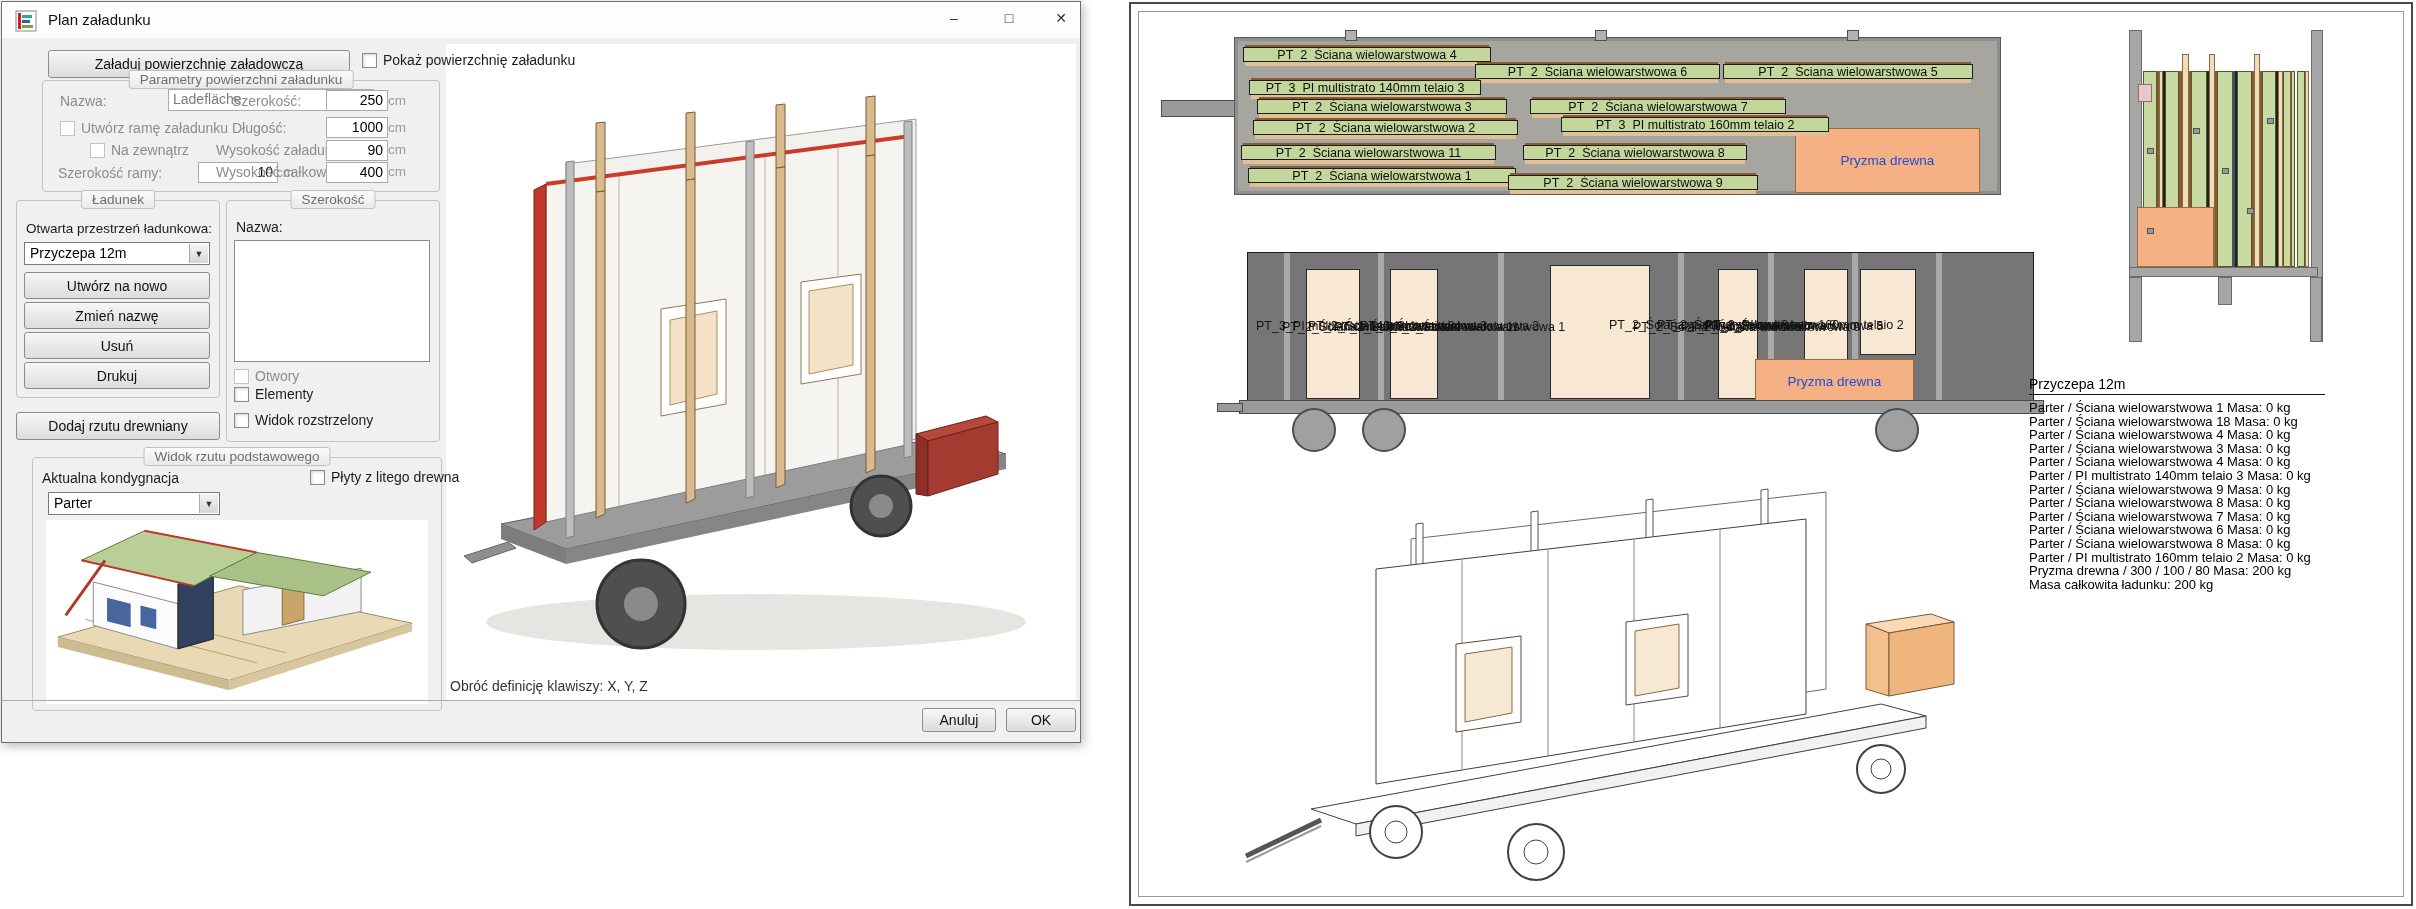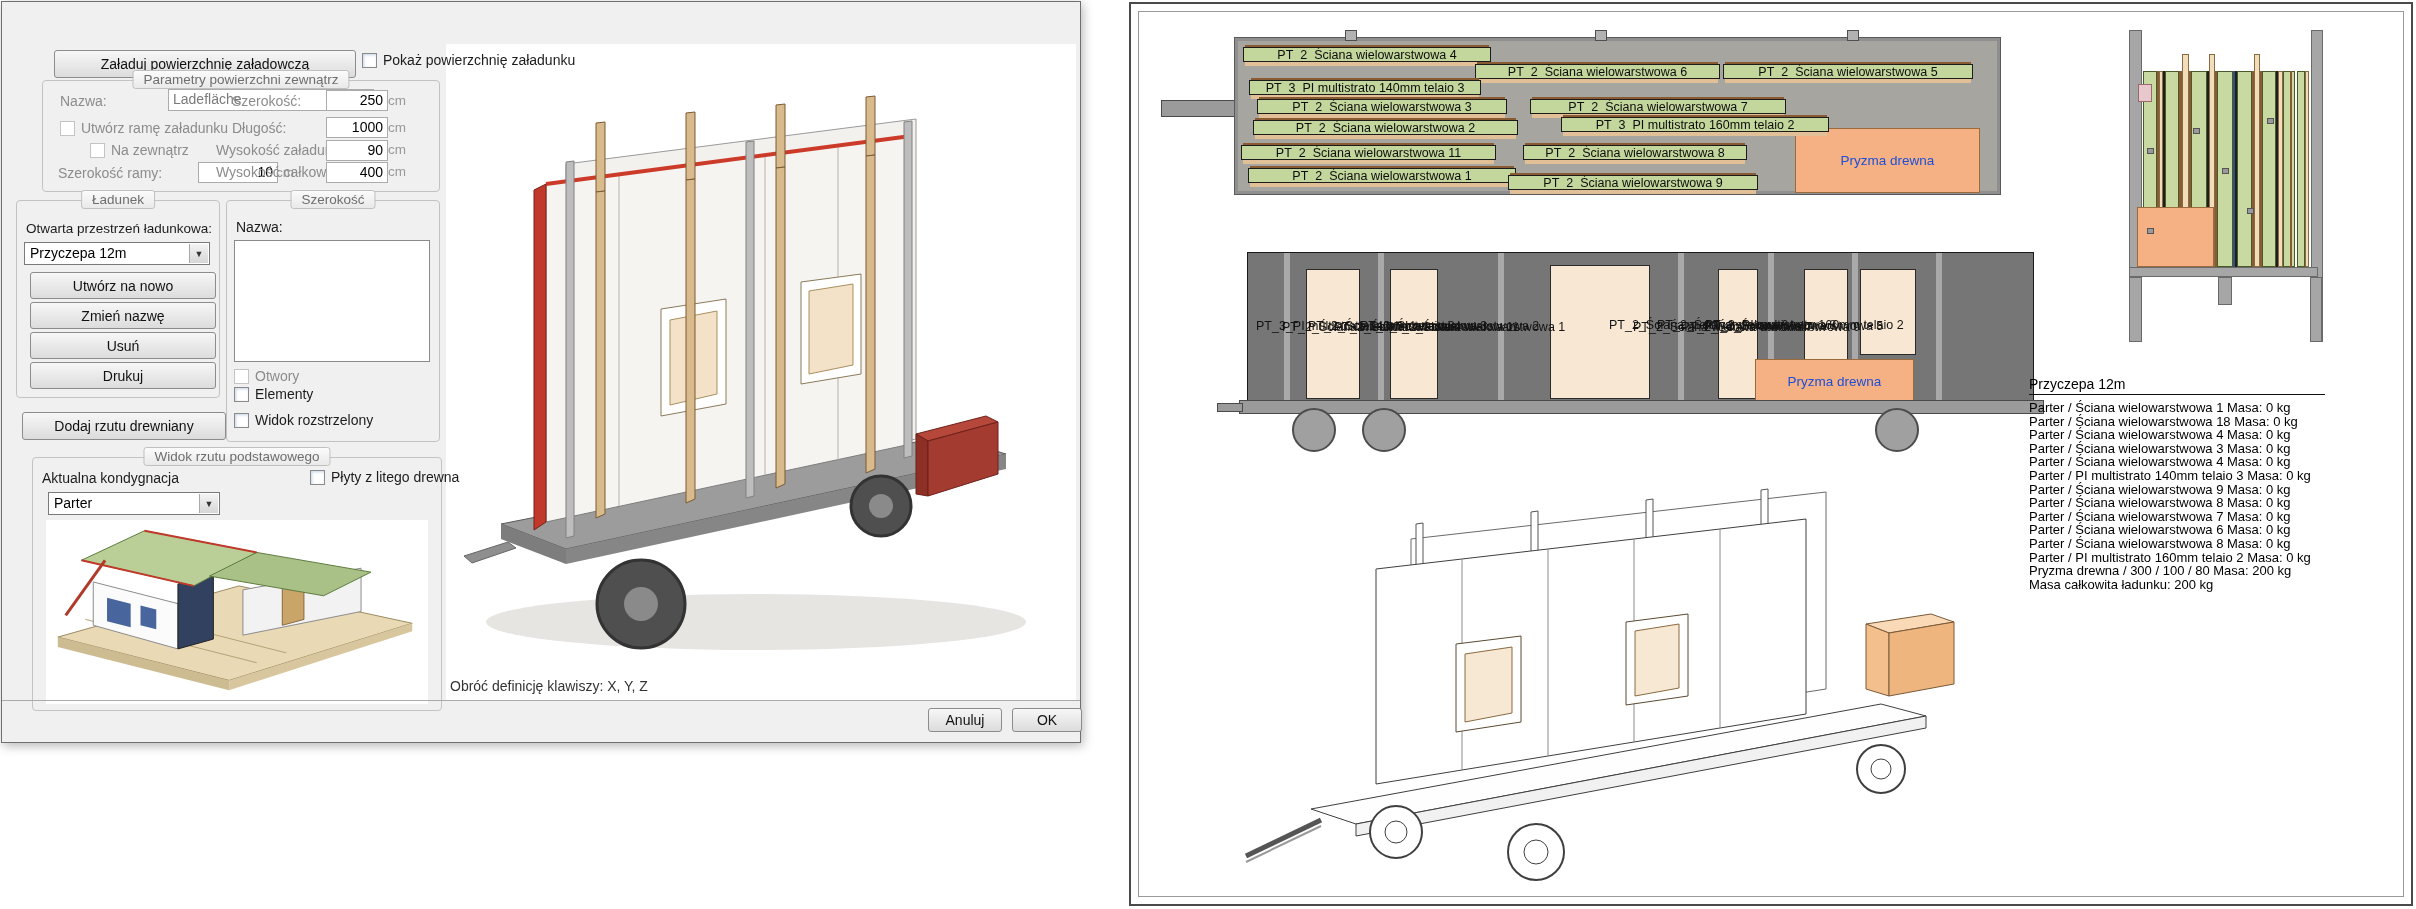--- a/index.html
+++ b/index.html
@@ -7,21 +7,21 @@
        font-family:"Liberation Sans","DejaVu Sans",sans-serif;color:#1c1c1c;position:relative;}
   .abs{position:absolute;}
   
   .dlg{left:1px;top:1px;width:1078px;height:740px;background:#f0f0f0;border:1px solid #6f6f6f;
        box-shadow:2px 3px 10px rgba(0,0,0,.28);}
   .titlebar{left:0;top:0;width:100%;height:36px;background:#fdfdfd;}
   .title-text{left:46px;top:9px;font-size:15px;color:#111;}
   .winbtn{top:0;width:44px;height:32px;display:flex;align-items:center;justify-content:center;
           font-size:14px;color:#333;background:transparent;}
   .btn{background:linear-gradient(#f7f7f7,#dcdcdc);border:1px solid #8c8c8c;border-radius:3px;
-       display:flex;align-items:center;justify-content:center;font-size:14px;color:#111;margin-left:6px;}
+       display:flex;align-items:center;justify-content:center;font-size:14px;color:#111;}
   .groupbox{border:1px solid #c3c3c3;border-radius:4px;}
   .gcap{position:absolute;top:-11px;left:50%;transform:translateX(-50%);white-space:nowrap;
         background:linear-gradient(#fbfbfb,#e9e9e9);border:1px solid #c0c0c0;border-radius:3px;
         padding:1px 10px;font-size:13.5px;color:#6e6e6e;}
   .lbl{font-size:14px;color:#1c1c1c;white-space:nowrap;}
   .lblgray{color:#8c8c8c;}
   .cb{width:13px;height:13px;background:#fff;border:1px solid #8a8a8a;display:inline-block;
       box-shadow:inset 1px 1px 3px rgba(110,150,200,.4);}
   .cb.dis{border-color:#c4c4c4;box-shadow:none;}
   .chkrow{display:flex;align-items:center;gap:6px;}
@@ -57,20 +57,33 @@
   .jlabel{position:absolute;font-size:12.5px;color:#141414;white-space:nowrap;}
   .sum-title{font-size:14px;color:#000;border-bottom:1px solid #111;width:296px;padding-bottom:2px;}
   .sum-line{font-size:13px;line-height:13.6px;color:#000;white-space:nowrap;}
   .ev-strip{position:absolute;box-sizing:border-box;}
 </style>
 </head>
 <body>
 
 <div class="abs dlg">
 
+  <div class="abs titlebar">
+    <svg class="abs" style="left:13px;top:8px" width="22" height="22" viewBox="0 0 22 22">
+      <rect x="1" y="1" width="20" height="20" fill="#fff" stroke="#888"></rect>
+      <rect x="3" y="3" width="3" height="16" fill="#cc2222"></rect>
+      <rect x="7" y="5" width="10" height="3" fill="#2aa7a0"></rect>
+      <rect x="7" y="10" width="8" height="3" fill="#3a5fa0"></rect>
+      <rect x="7" y="15" width="11" height="3" fill="#7aa33a"></rect>
+    </svg>
+    <div class="abs title-text">Plan załadunku</div>
+    <div class="abs winbtn" style="left:930px">–</div>
+    <div class="abs winbtn" style="left:985px">□</div>
+    <div class="abs winbtn" style="left:1037px">✕</div>
+  </div>
 
   <div class="abs white-area" style="left:444px;top:42px;width:630px;height:656px">
     <svg width="630" height="640" viewBox="0 0 630 640">
       <ellipse cx="310" cy="578" rx="270" ry="28" fill="#e7e5e2"></ellipse>
       <polygon points="18,512 62,498 70,504 26,519" fill="#8f8f8f" stroke="#666"></polygon>
       <polygon points="55,480 500,392 560,410 120,505" fill="#9c9c9c" stroke="#5a5a5a"></polygon>
       <polygon points="55,480 120,505 120,520 55,495" fill="#7d7d7d"></polygon>
       <polygon points="120,505 560,410 560,425 120,520" fill="#868686"></polygon>
       <circle cx="195" cy="560" r="44" fill="#4f4f4f" stroke="#333" stroke-width="3"></circle>
       <circle cx="195" cy="560" r="17" fill="#8a8a8a"></circle>
@@ -105,21 +118,21 @@
     </svg>
   </div>
 
   <div class="abs btn" style="left:46px;top:48px;width:300px;height:26px">Załaduj powierzchnię załadowczą</div>
   <div class="abs chkrow" style="left:360px;top:50px">
     <span class="cb"></span>
     <span class="lbl">Pokaż powierzchnię załadunku</span>
   </div>
 
   <div class="abs groupbox" style="left:40px;top:78px;width:396px;height:110px">
-    <div class="gcap">Parametry powierzchni zewnątrz</div>
+    <div class="gcap">Parametry powierzchni załadunku</div>
   </div>
   <div class="abs lbl lblgray" style="left:58px;top:91px">Nazwa:</div>
   <div class="abs field" style="left:166px;top:87px;width:196px;height:18px;color:#7a7a7a">Ladefläche</div>
   <div class="abs chkrow" style="left:58px;top:118px">
     <span class="cb dis"></span>
     <span class="lbl lblgray">Utwórz ramę załadunku</span>
   </div>
   <div class="abs chkrow" style="left:88px;top:140px">
     <span class="cb dis"></span>
     <span class="lbl lblgray">Na zewnątrz</span>

